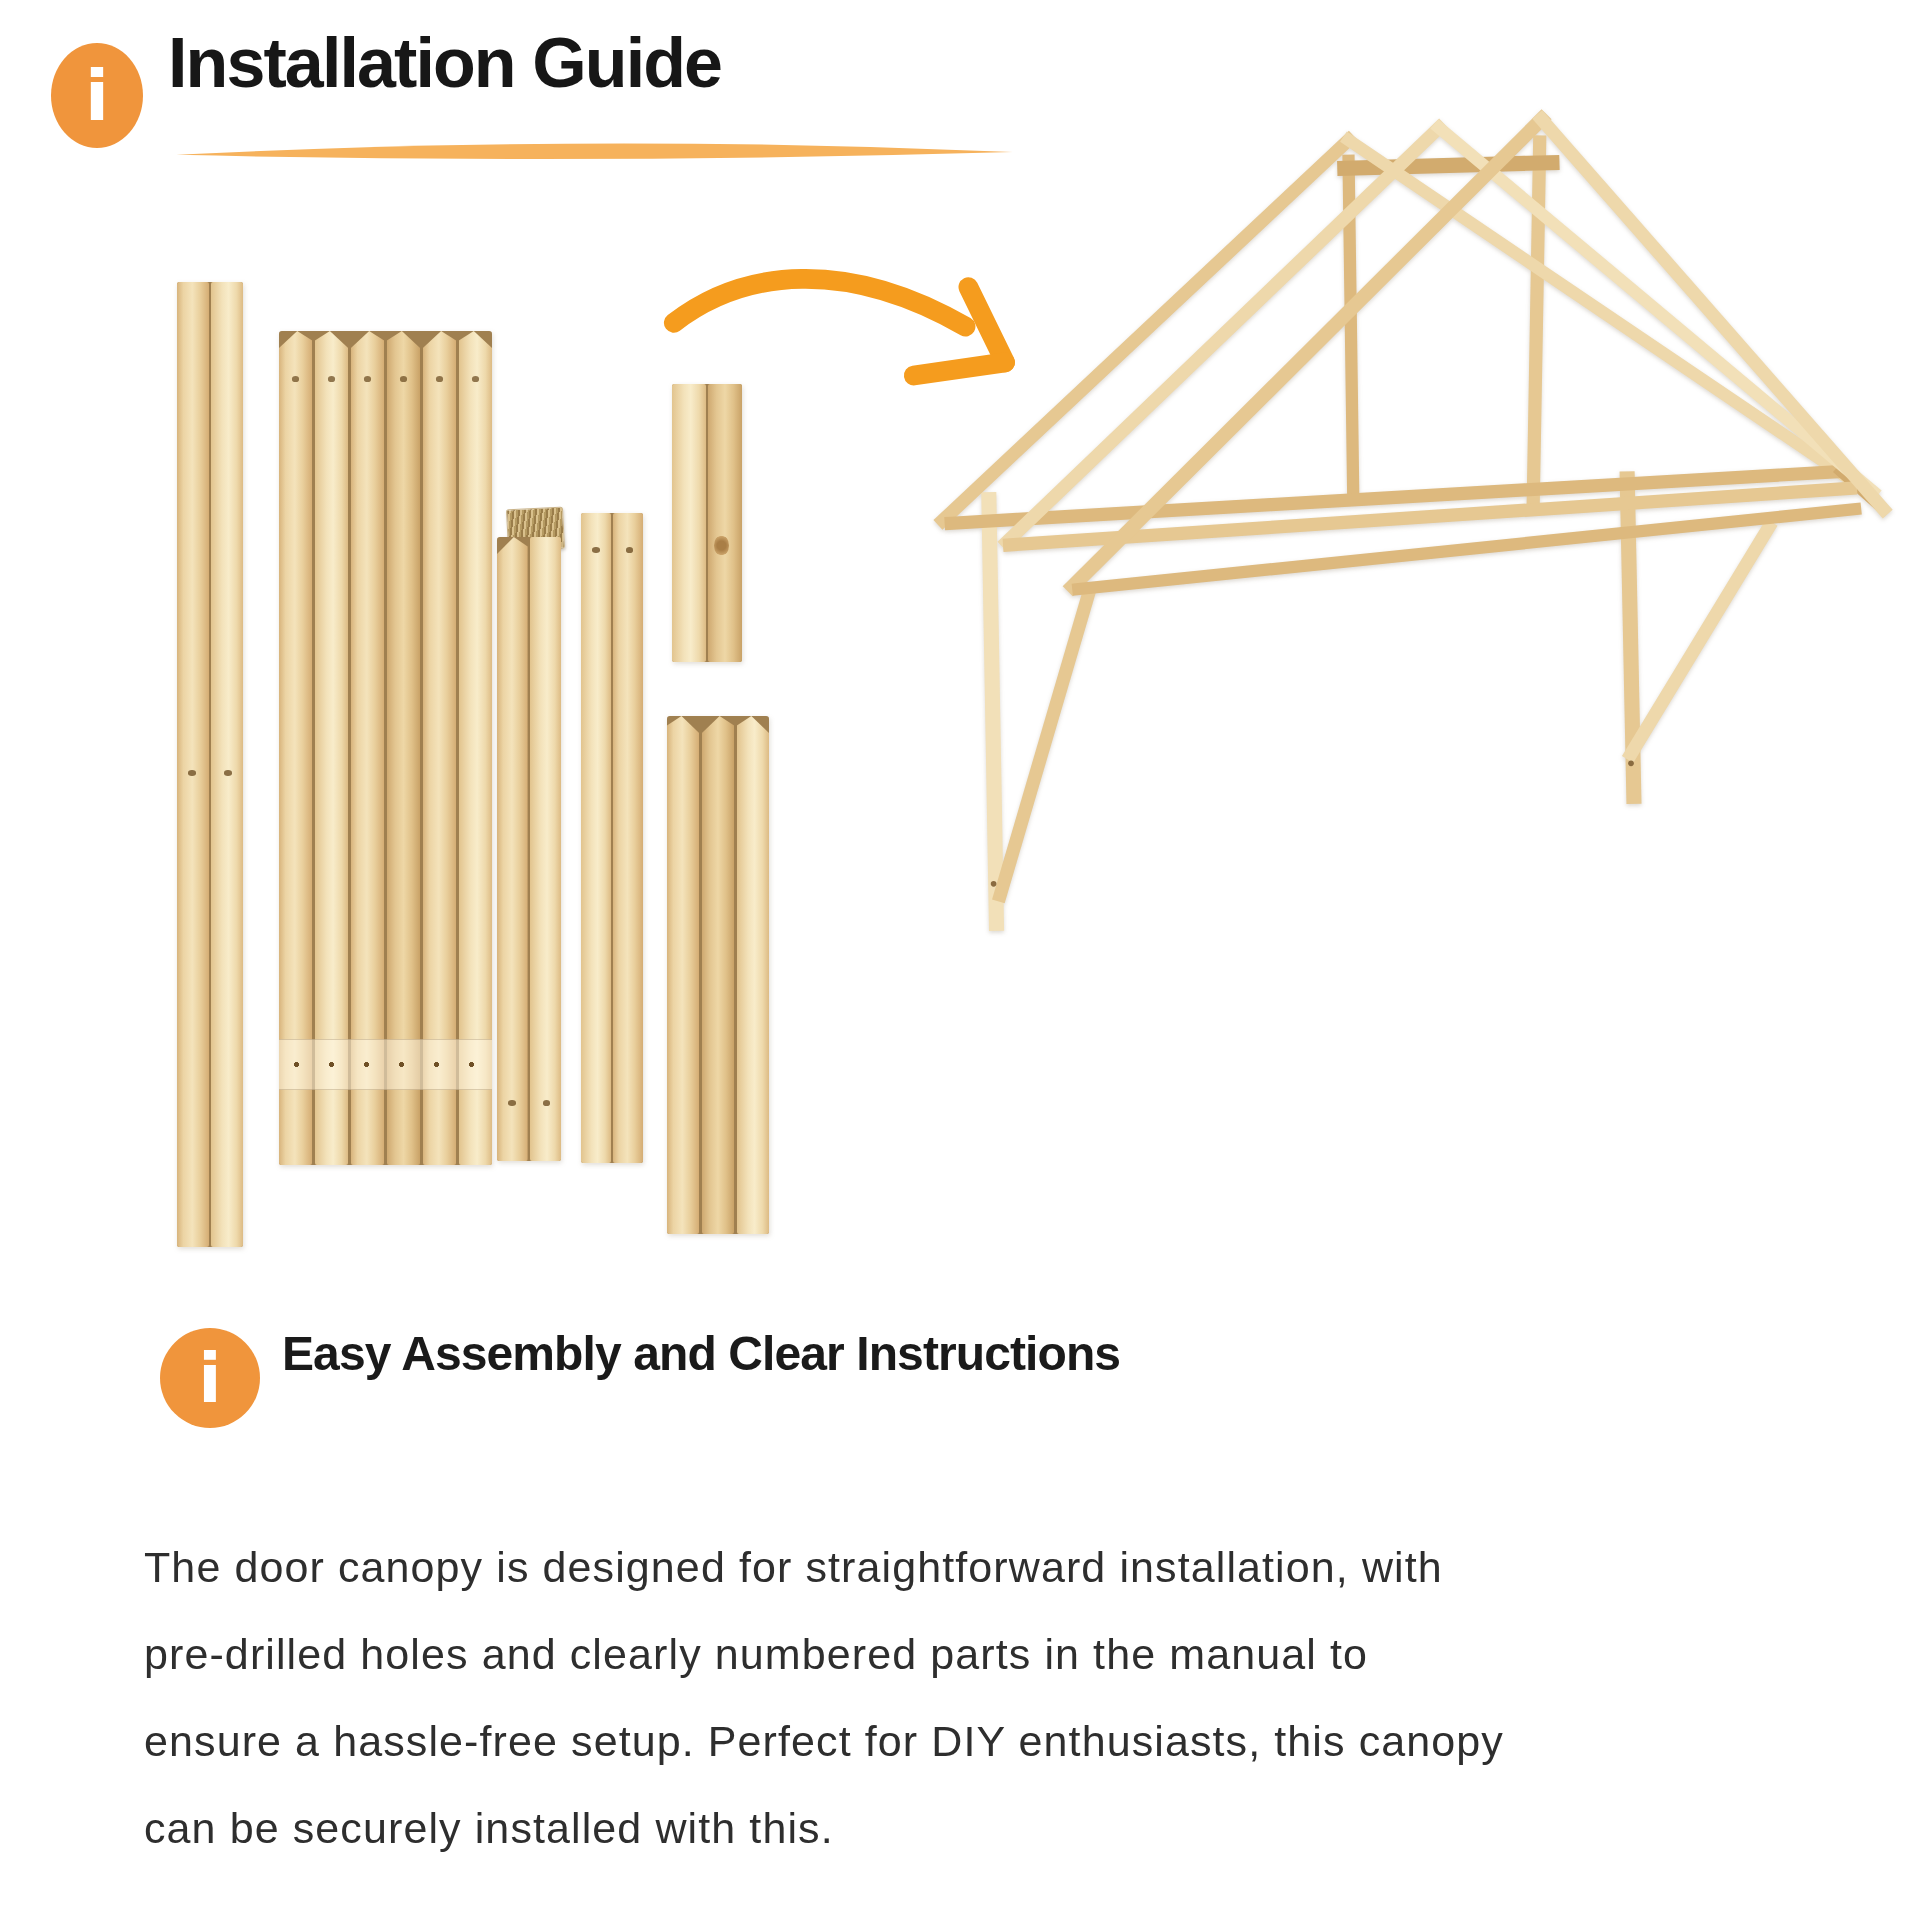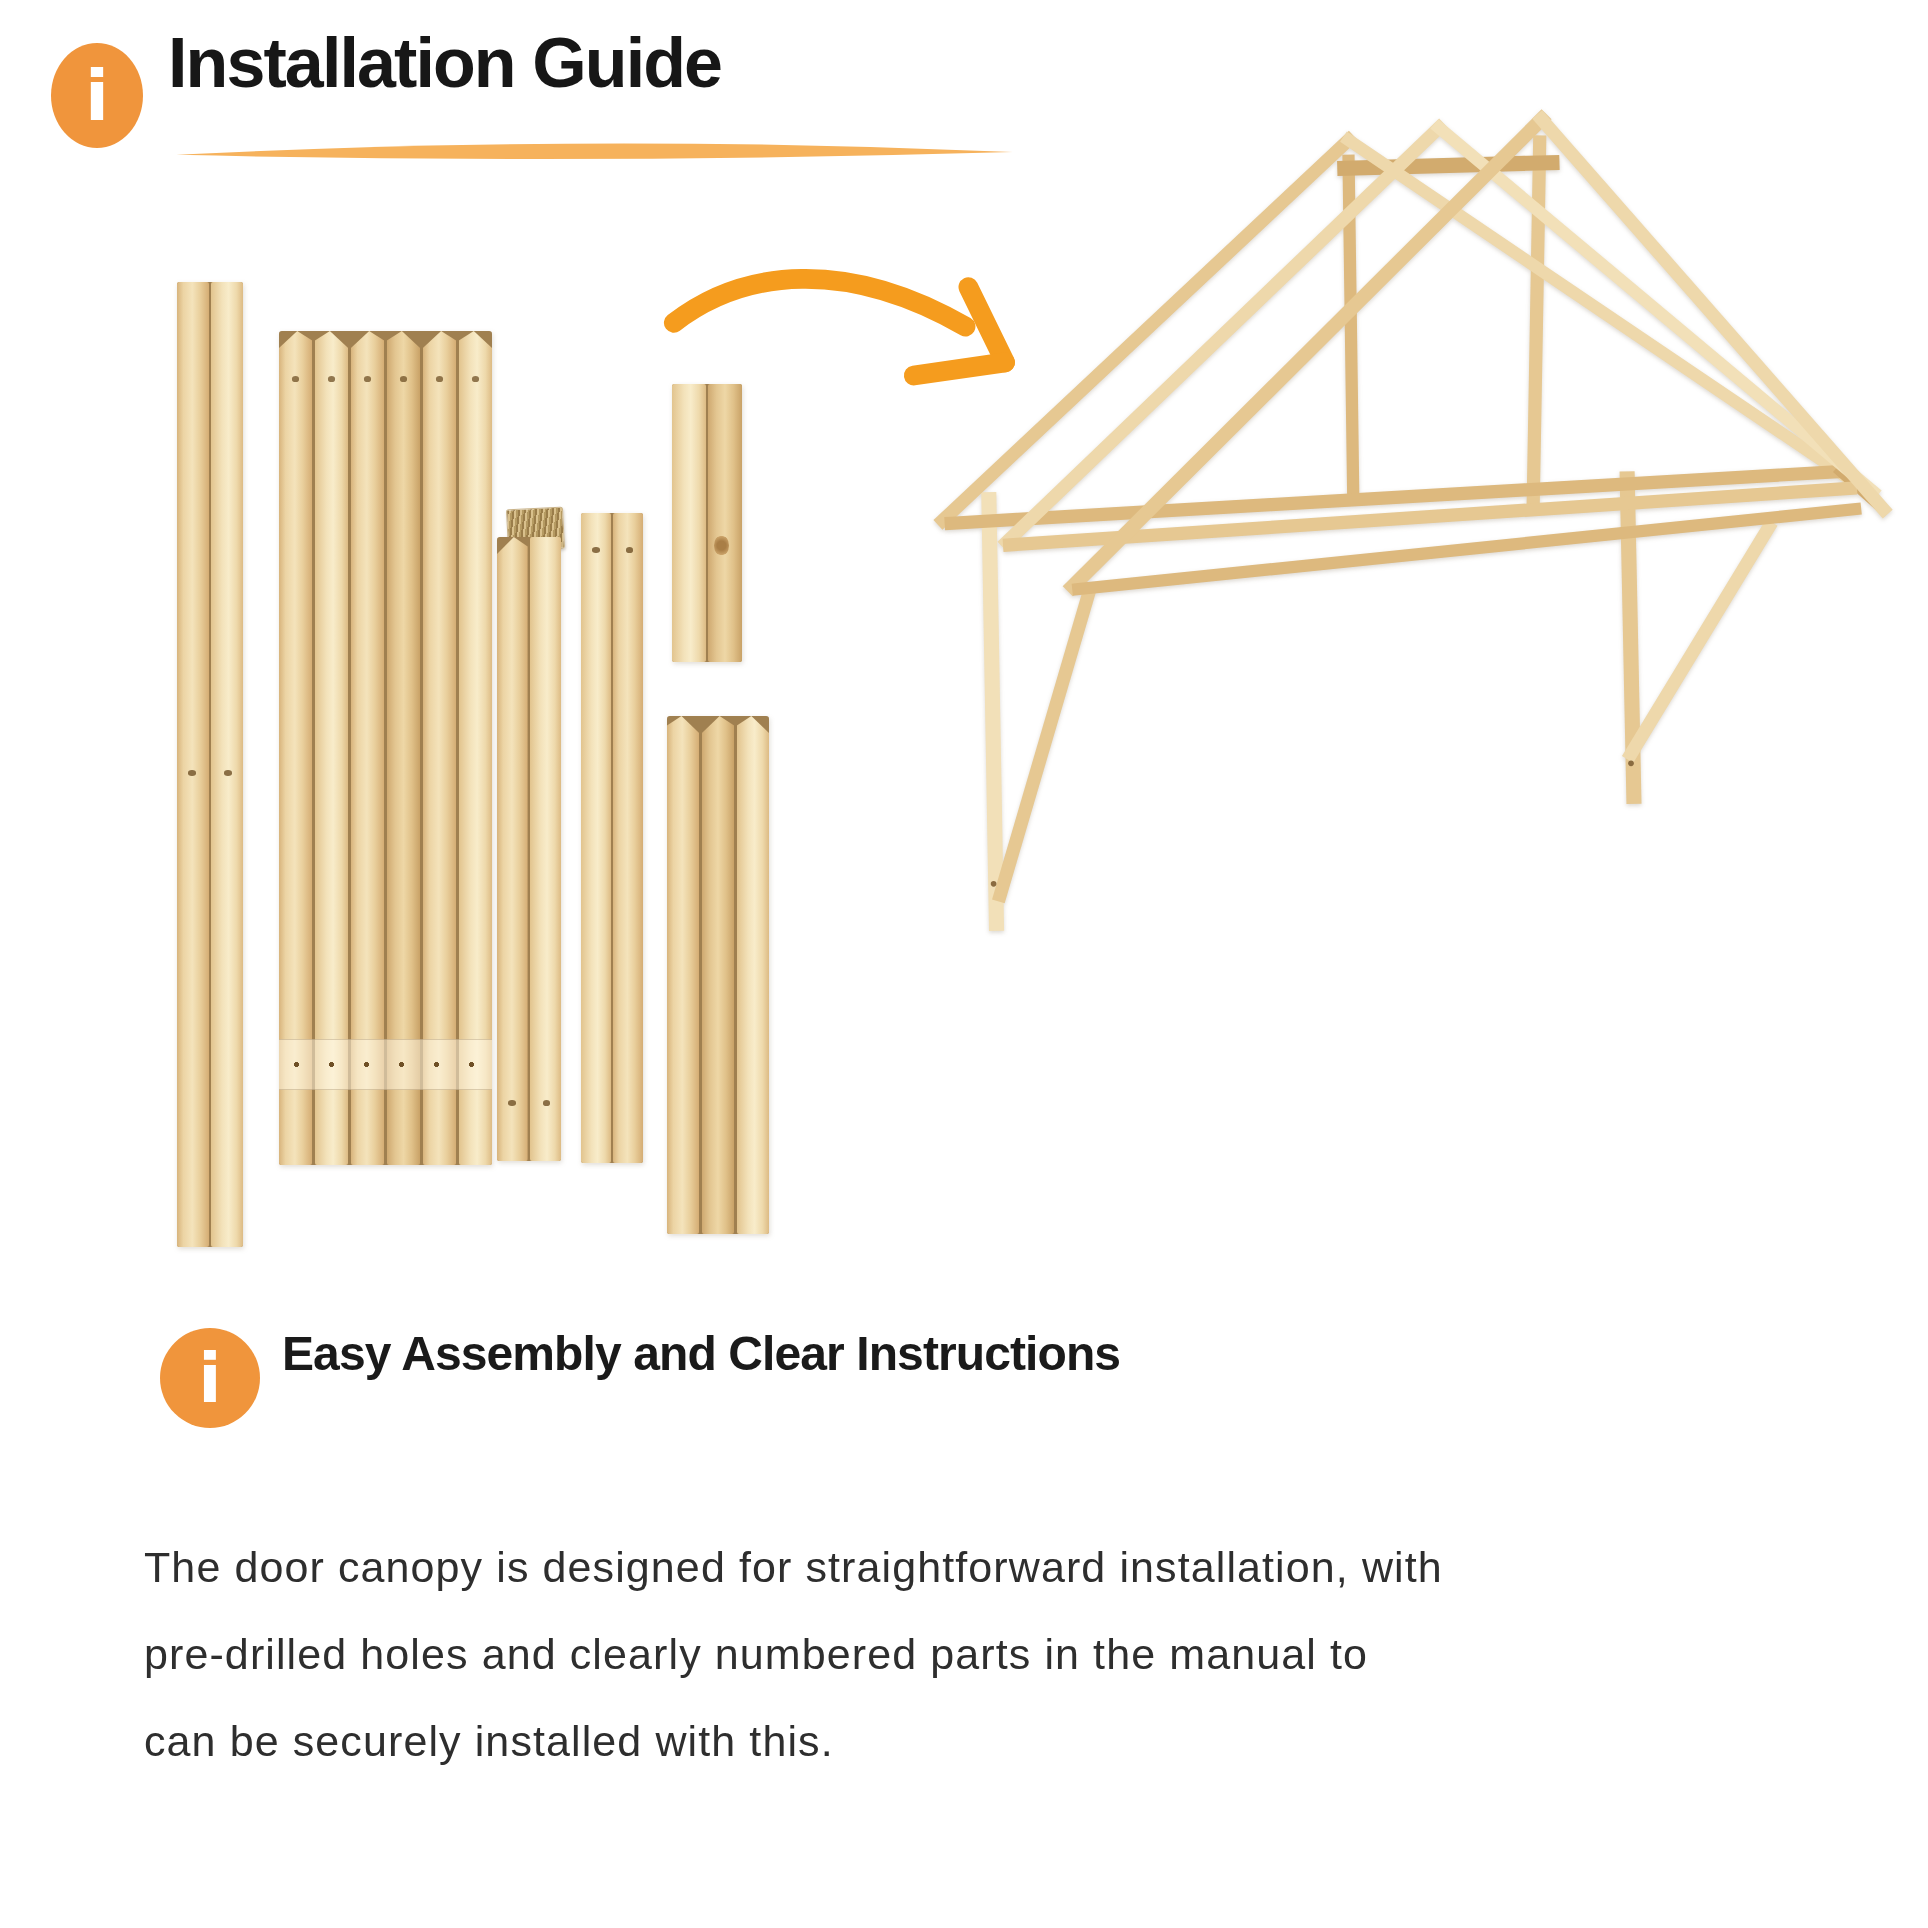--- a/index.html
+++ b/index.html
@@ -173,15 +173,16 @@
 </svg>
 
 <div class="abs info-badge badge-bottom">
   <span>i</span>
 </div>
 <div class="abs section-heading">Easy Assembly and Clear Instructions</div>
 
 <div class="abs body-text">
   <div class="body-line">The door canopy is designed for straightforward installation, with</div>
   <div class="body-line">pre-drilled holes and clearly numbered parts in the manual to</div>
+  <div class="body-line">ensure a hassle-free setup. Perfect for DIY enthusiasts, this canopy</div>
   <div class="body-line">can be securely installed with this.</div>
 </div>
 
 
 </body></html>

